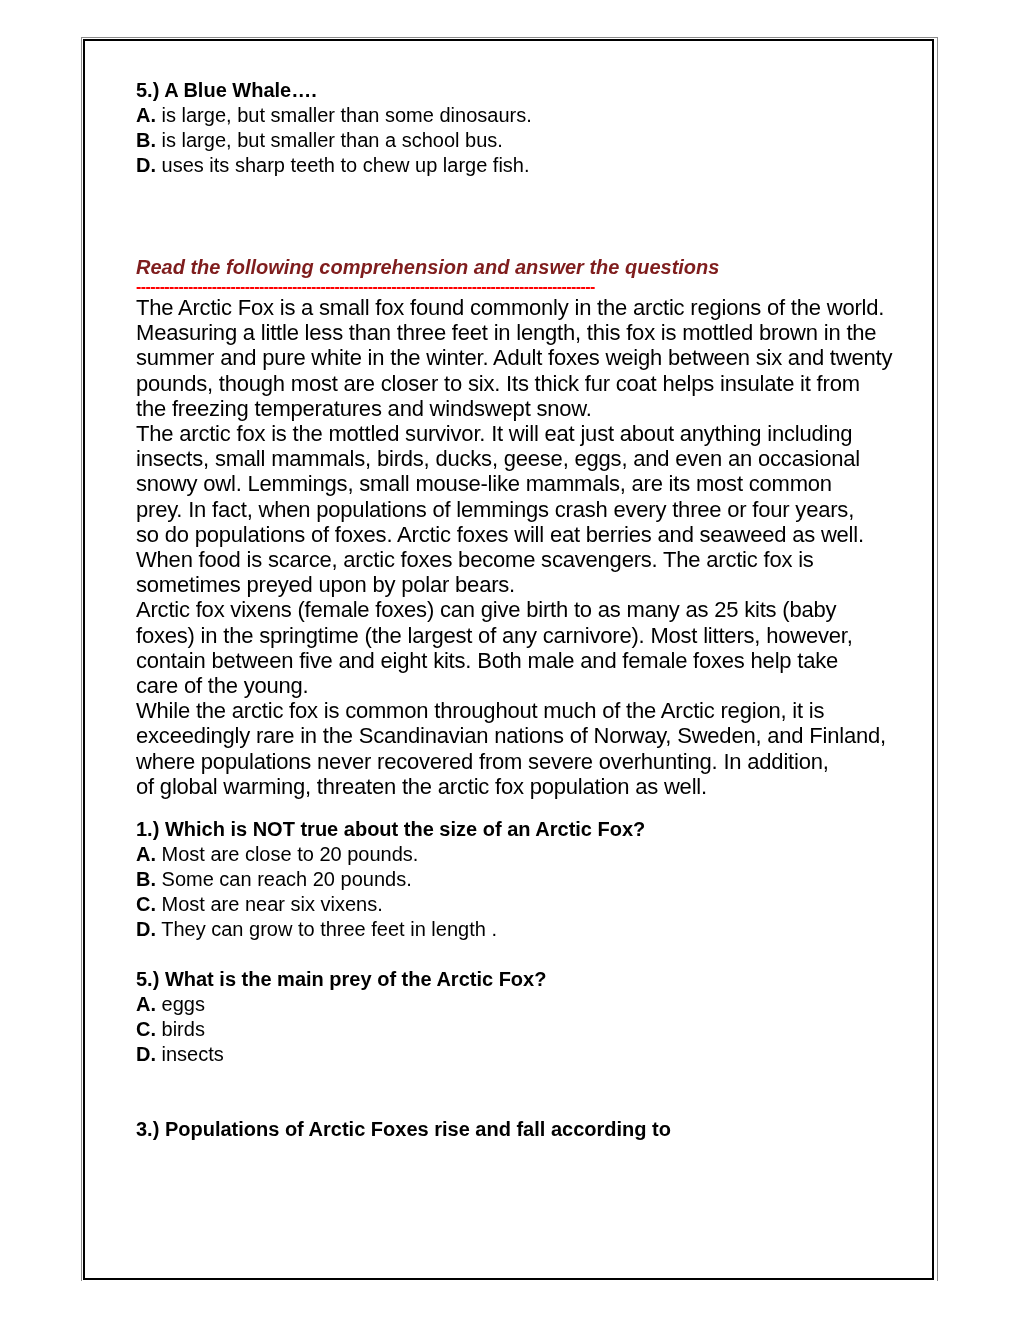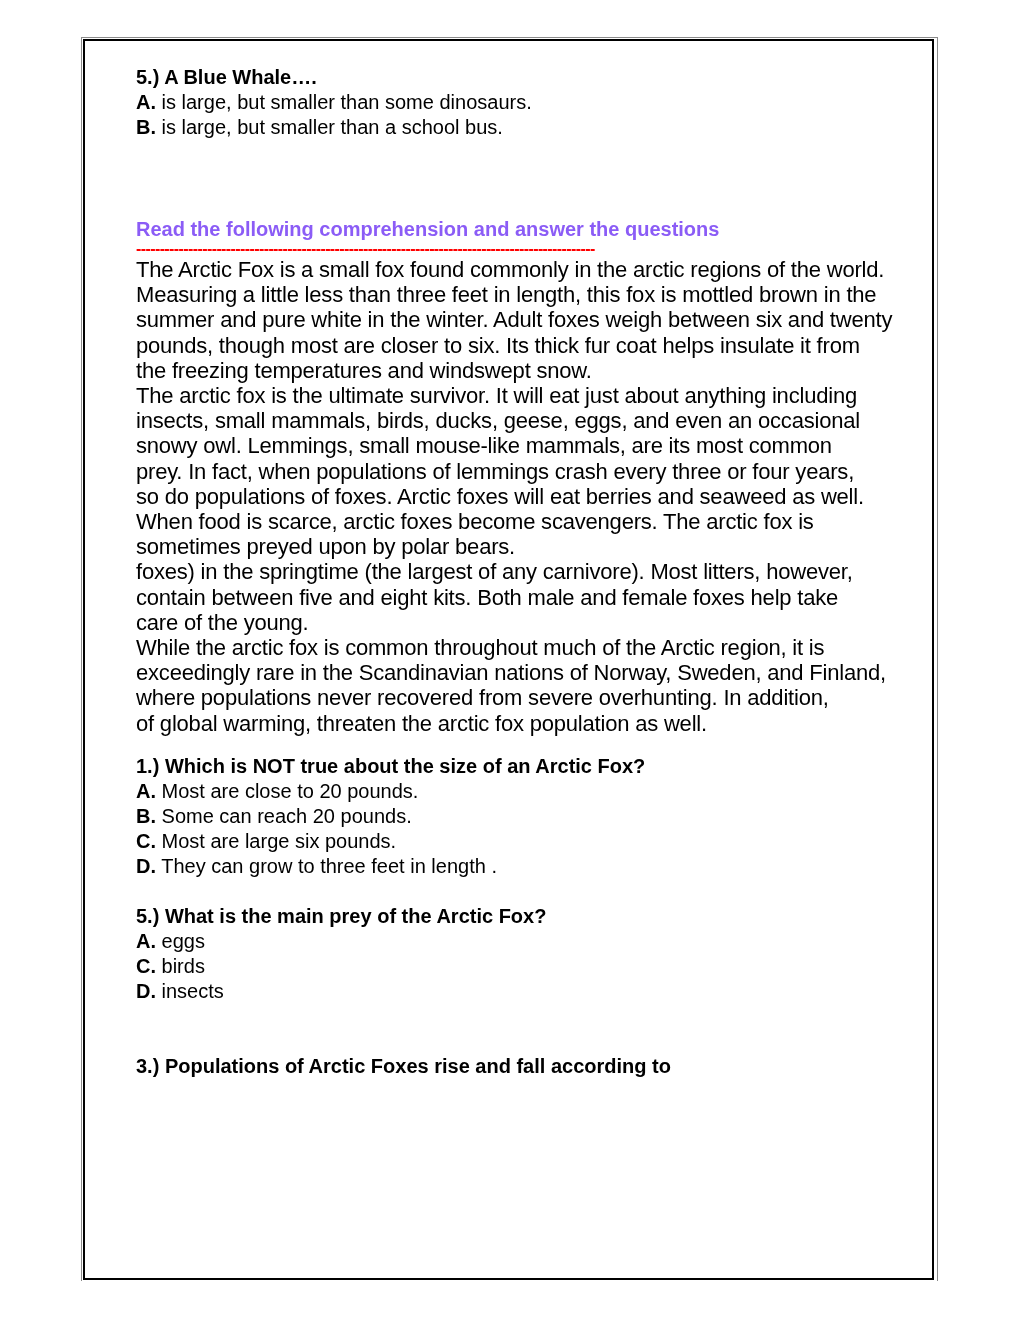--- a/index.html
+++ b/index.html
@@ -3,74 +3,76 @@
 <meta charset="utf-8">
 <style>
   html, body { margin: 0; padding: 0; background: #ffffff; }
   body { width: 1020px; height: 1320px; position: relative; overflow: hidden;
          font-family: "Liberation Sans", "DejaVu Sans", sans-serif; color: #000; }
   .frame-outer { position: absolute; left: 81px; top: 37px; width: 857px; height: 1244px;
                  border-top: 1px solid #8a8a8a; border-left: 1px solid #8a8a8a;
                  border-right: 1px solid #8a8a8a; box-sizing: border-box; }
   .frame-inner { position: absolute; left: 83px; top: 39px; width: 851px; height: 1241px;
                  border: 2px solid #000; box-sizing: border-box; }
-  .content { position: absolute; left: 136px; top: 65px; width: 780px; }
+  .content { position: absolute; left: 136px; top: 78px; width: 780px; }
   .line { font-size: 20px; line-height: 25px; white-space: nowrap; }
   .q-title { font-weight: bold; }
   .opt-letter { font-weight: bold; }
   .passage .line { font-size: 22px; line-height: 25.2px; letter-spacing: -0.2px; }
-  .red { color: #8b5cf6; font-weight: bold; }
+  .red { color: #7f1d1d; font-weight: bold; font-style: italic; }
   .dashes { color: #ff0000; font-weight: bold; letter-spacing: -0.6px; overflow: hidden;
             width: 636px; line-height: 14px; height: 18px; font-size: 16px; }
 </style>
 </head>
 <body>
 
 <div class="frame-outer"></div>
 <div class="frame-inner"></div>
 
 <div class="content">
 
   <div>
     <div class="line q-title">5.) A Blue Whale….</div>
     <div class="line"><span class="opt-letter">A.</span><span> is large, but smaller than some dinosaurs.</span></div>
     <div class="line"><span class="opt-letter">B.</span><span> is large, but smaller than a school bus.</span></div>
+    <div class="line"><span class="opt-letter">D.</span><span> uses its sharp teeth to chew up large fish.</span></div>
   </div>
 
   <div style="height:77px"></div>
   <div class="line red">Read the following comprehension and answer the questions</div>
   <div class="dashes">-------------------------------------------------------------------------------------------------</div>
 
   <div class="passage" style="margin-top:-3px">
     <div class="line">The Arctic Fox is a small fox found commonly in the arctic regions of the world.</div>
     <div class="line">Measuring a little less than three feet in length, this fox is mottled brown in the</div>
     <div class="line">summer and pure white in the winter. Adult foxes weigh between six and twenty</div>
     <div class="line">pounds, though most are closer to six. Its thick fur coat helps insulate it from</div>
     <div class="line">the freezing temperatures and windswept snow.</div>
-    <div class="line">The arctic fox is the ultimate survivor. It will eat just about anything including</div>
+    <div class="line">The arctic fox is the mottled survivor. It will eat just about anything including</div>
     <div class="line">insects, small mammals, birds, ducks, geese, eggs, and even an occasional</div>
     <div class="line">snowy owl. Lemmings, small mouse-like mammals, are its most common</div>
     <div class="line">prey. In fact, when populations of lemmings crash every three or four years,</div>
     <div class="line">so do populations of foxes. Arctic foxes will eat berries and seaweed as well.</div>
     <div class="line">When food is scarce, arctic foxes become scavengers. The arctic fox is</div>
     <div class="line">sometimes preyed upon by polar bears.</div>
+    <div class="line">Arctic fox vixens (female foxes) can give birth to as many as 25 kits (baby</div>
     <div class="line">foxes) in the springtime (the largest of any carnivore). Most litters, however,</div>
     <div class="line">contain between five and eight kits. Both male and female foxes help take</div>
     <div class="line">care of the young.</div>
     <div class="line">While the arctic fox is common throughout much of the Arctic region, it is</div>
     <div class="line">exceedingly rare in the Scandinavian nations of Norway, Sweden, and Finland,</div>
     <div class="line">where populations never recovered from severe overhunting. In addition,</div>
     <div class="line">of global warming, threaten the arctic fox population as well.</div>
   </div>
 
   <div style="margin-top:18px">
     <div class="line q-title">1.) Which is NOT true about the size of an Arctic Fox?</div>
     <div class="line"><span class="opt-letter">A.</span><span> Most are close to 20 pounds.</span></div>
     <div class="line"><span class="opt-letter">B.</span><span> Some can reach 20 pounds.</span></div>
-    <div class="line"><span class="opt-letter">C.</span><span> Most are large six pounds.</span></div>
+    <div class="line"><span class="opt-letter">C.</span><span> Most are near six vixens.</span></div>
     <div class="line"><span class="opt-letter">D.</span><span> They can grow to three feet in length .</span></div>
   </div>
 
   <div style="margin-top:25px">
     <div class="line q-title">5.) What is the main prey of the Arctic Fox?</div>
     <div class="line"><span class="opt-letter">A.</span><span> eggs</span></div>
     <div class="line"><span class="opt-letter">C.</span><span> birds</span></div>
     <div class="line"><span class="opt-letter">D.</span><span> insects</span></div>
   </div>
 

